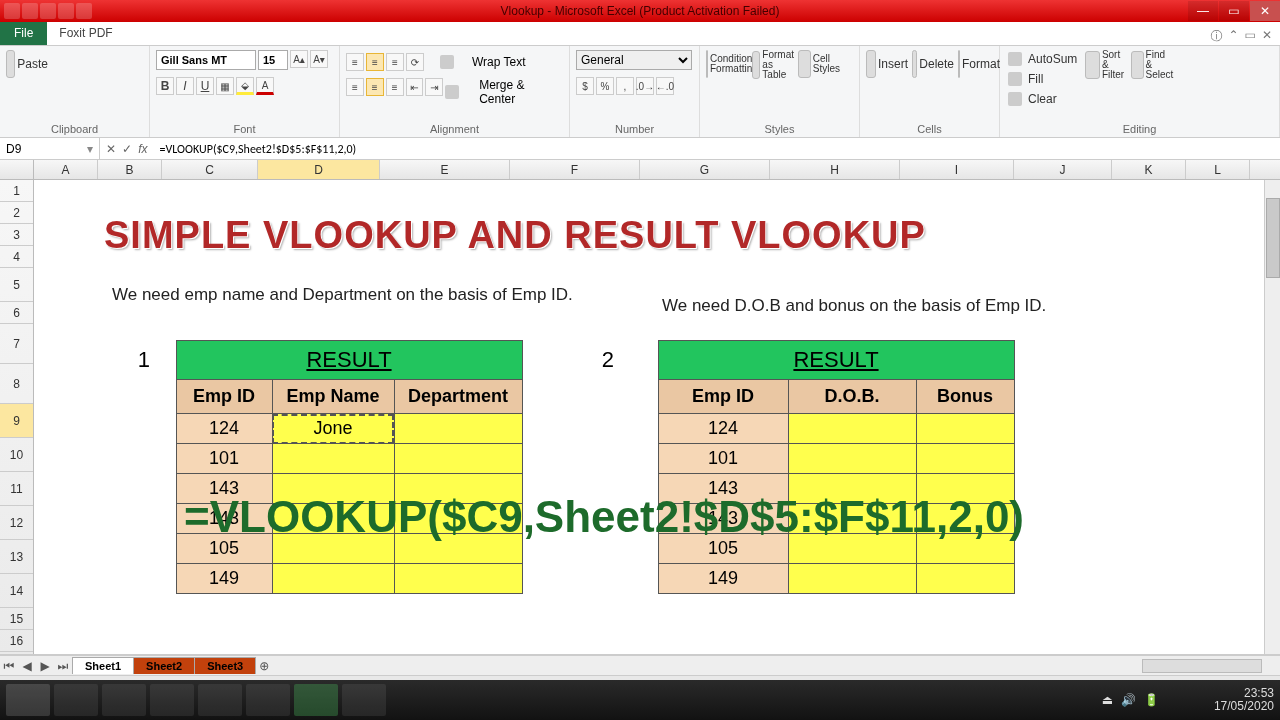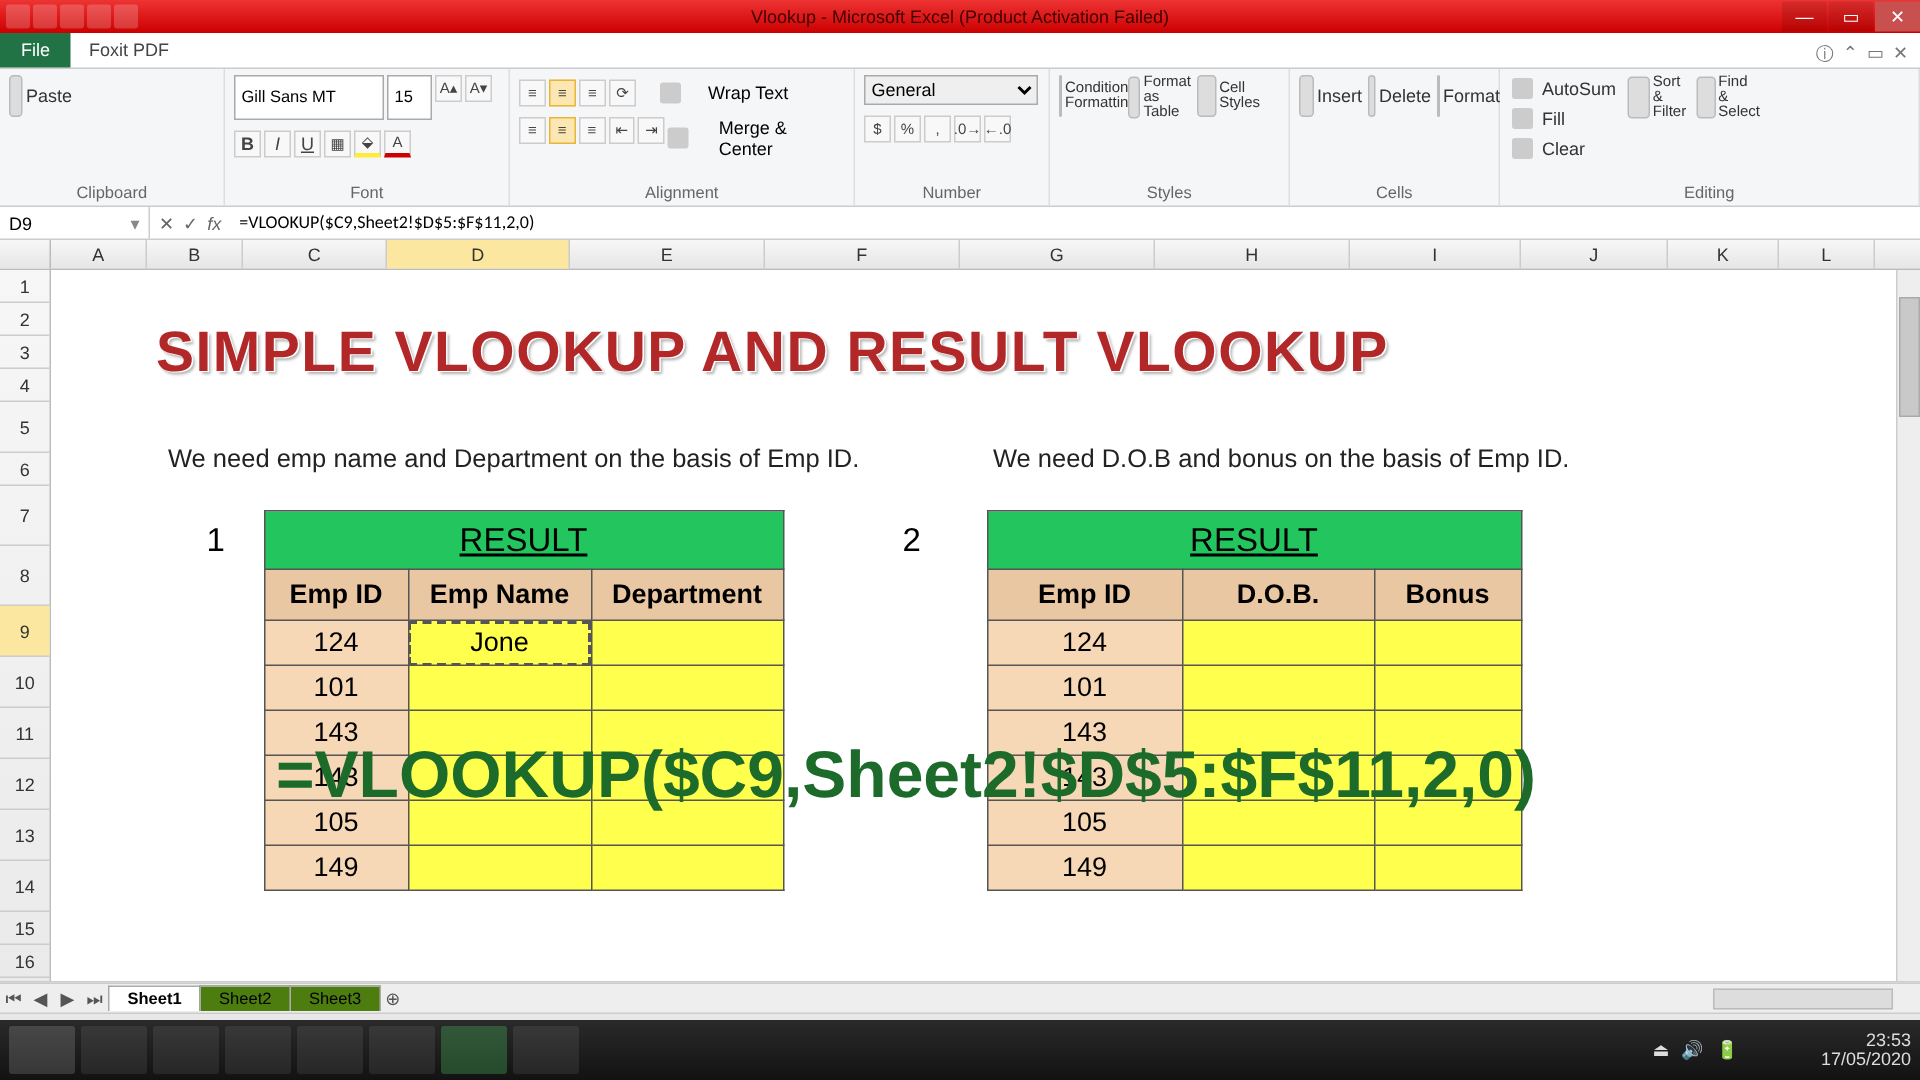--- a/index.html
+++ b/index.html
@@ -24,21 +24,21 @@
 .ribbon { height: 92px; background: #f5f6f7; border-bottom: 1px solid #ccc; display: flex; }
 .group { border-right: 1px solid #ddd; padding: 4px 6px 2px; display: flex; flex-direction: column; justify-content: space-between; }
 .group-label { text-align: center; color: #666; font-size: 11px; margin-top: 12px; }
 .group-body { display: flex; gap: 4px; align-items: flex-start; flex: 1; }
 .big-btn { display: flex; flex-direction: row; align-items: center; width: 42px; font-size: 11px; color: #333; gap: 2px; }
 .big-btn .ico { width: 28px; height: 28px; background: #ddd; border: 1px solid #bbb; border-radius: 3px; }
 .small-col { display: flex; flex-direction: column; gap: 2px; font-size: 11px; color: #333; }
 .small-col span { display: flex; align-items: center; gap: 4px; padding: 1px 2px; }
 .mini-ico { width: 14px; height: 14px; background: #ccc; display: inline-block; border-radius: 2px; }
 .font-select { display: flex; gap: 2px; }
-.font-select select, .font-select input { height: 30px; border: 1px solid #aaa; font-size: 11px; padding: 0 4px; background: #fff; }
+.font-select select, .font-select input { height: 20px; border: 1px solid #aaa; font-size: 11px; padding: 0 4px; background: #fff; font-weight: bold; }
 .btnrow { display: flex; gap: 2px; margin-top: 3px; }
 .sq { width: 18px; height: 18px; border: 1px solid #ccc; background: #f8f8f8; display: flex; align-items: center; justify-content: center; font-size: 10px; color: #444; }
 .sq.on { background: #fce7b2; border-color: #e8b636; }
 
 
 .fbar { height: 22px; border-bottom: 1px solid #ccc; display: flex; align-items: center; }
 .namebox { width: 100px; border-right: 1px solid #ccc; padding: 0 6px; height: 100%; display: flex; align-items: center; justify-content: space-between; }
 .namebox .dd { color: #888; }
 .fx-btns { display: flex; align-items: center; padding: 0 6px; gap: 6px; color: #666; }
 .fx-input { flex: 1; padding: 0 6px; height: 100%; display: flex; align-items: center; font-family: Calibri, sans-serif; }
@@ -53,42 +53,42 @@
 .row-headers { width: 34px; background: linear-gradient(#f7f7f7,#eaeaea); border-right: 1px solid #bbb; }
 .rh { height: 22px; border-bottom: 1px solid #ccc; text-align: center; font-size: 12px; color: #333; line-height: 22px; }
 .rh.sel { background: #fce7a0; }
 .rh.tall { height: 40px; line-height: 40px; }
 .rh.med { height: 34px; line-height: 34px; }
 .cells { position: relative; flex: 1; background: #fff; }
 
 
 .ws-title { position: absolute; top: 34px; left: 70px; font-family: "Gill Sans MT", "Segoe UI", sans-serif; font-size: 38px; font-weight: 800; color: #b22828; letter-spacing: 1px; text-shadow: 1px 1px 0 #fff, 2px 2px 2px rgba(0,0,0,0.3); }
 .intro { position: absolute; font-family: "Gill Sans MT", "Segoe UI", sans-serif; font-size: 17px; color: #222; }
-.intro.left { top: 116px; left: 78px; }
+.intro.left { top: 105px; left: 78px; }
 .intro.right { top: 116px; left: 628px; }
 
 .tbl { position: absolute; border-collapse: collapse; }
 .tbl td, .tbl th { border: 1px solid #555; font-family: "Gill Sans MT", sans-serif; text-align: center; }
 .tbl .resultcell { font-size: 22px; padding: 6px 0; text-decoration: underline; background: #22c55e; }
 .tbl .numcell { font-size: 22px; border: none; width: 64px; text-align: center; }
 .tbl th { background: #eac7a3; font-size: 18px; font-weight: 700; padding: 6px 0; }
 .tbl .id { background: #f6d7b6; font-size: 18px; padding: 4px 0; width: 96px; }
 .tbl .val { background: #ffff4d; font-size: 18px; padding: 4px 0; }
 .tbl .val.marq { outline: 2px dashed #555; outline-offset: -2px; }
 
 .bigformula { position: absolute; top: 312px; left: 150px; font-family: "Gill Sans MT", sans-serif; font-size: 44px; font-weight: 700; color: #1d6b2b; white-space: nowrap; }
 
 
 .vscroll { position: absolute; right: 0; top: 0; width: 16px; height: 100%; background: #eee; border-left: 1px solid #ccc; }
 .vscroll .thumb { position: absolute; top: 18px; width: 14px; left: 1px; height: 80px; background: #c9c9c9; border: 1px solid #aaa; }
 
 
 .sheetbar { height: 20px; background: #eee; border-top: 1px solid #ccc; display: flex; align-items: center; }
 .navbtn { width: 18px; text-align: center; color: #555; }
-.stab { padding: 2px 12px; border: 1px solid #aaa; border-bottom: none; background: #4d7c0f; margin-right: -1px; font-size: 11px; }
+.stab { padding: 2px 12px; border: 1px solid #aaa; border-bottom: none; background: #c2410c; margin-right: -1px; font-size: 11px; font-weight: bold; }
 .stab.active { background: #fff; font-weight: 600; }
 .hscroll-track { margin-left: auto; width: 120px; height: 14px; background: #ddd; border: 1px solid #bbb; margin-right: 18px; }
 
 
 .status { height: 20px; background: #e8e8e8; border-top: 1px solid #ccc; display: flex; align-items: center; padding: 0 6px; font-size: 11px; color: #444; }
 .status .right { margin-left: auto; display: flex; align-items: center; gap: 8px; }
 .zoom-slider { width: 90px; height: 4px; background: #bbb; position: relative; }
 .zoom-slider .knob { position: absolute; top: -3px; left: 55px; width: 8px; height: 10px; background: #888; }
 
 

